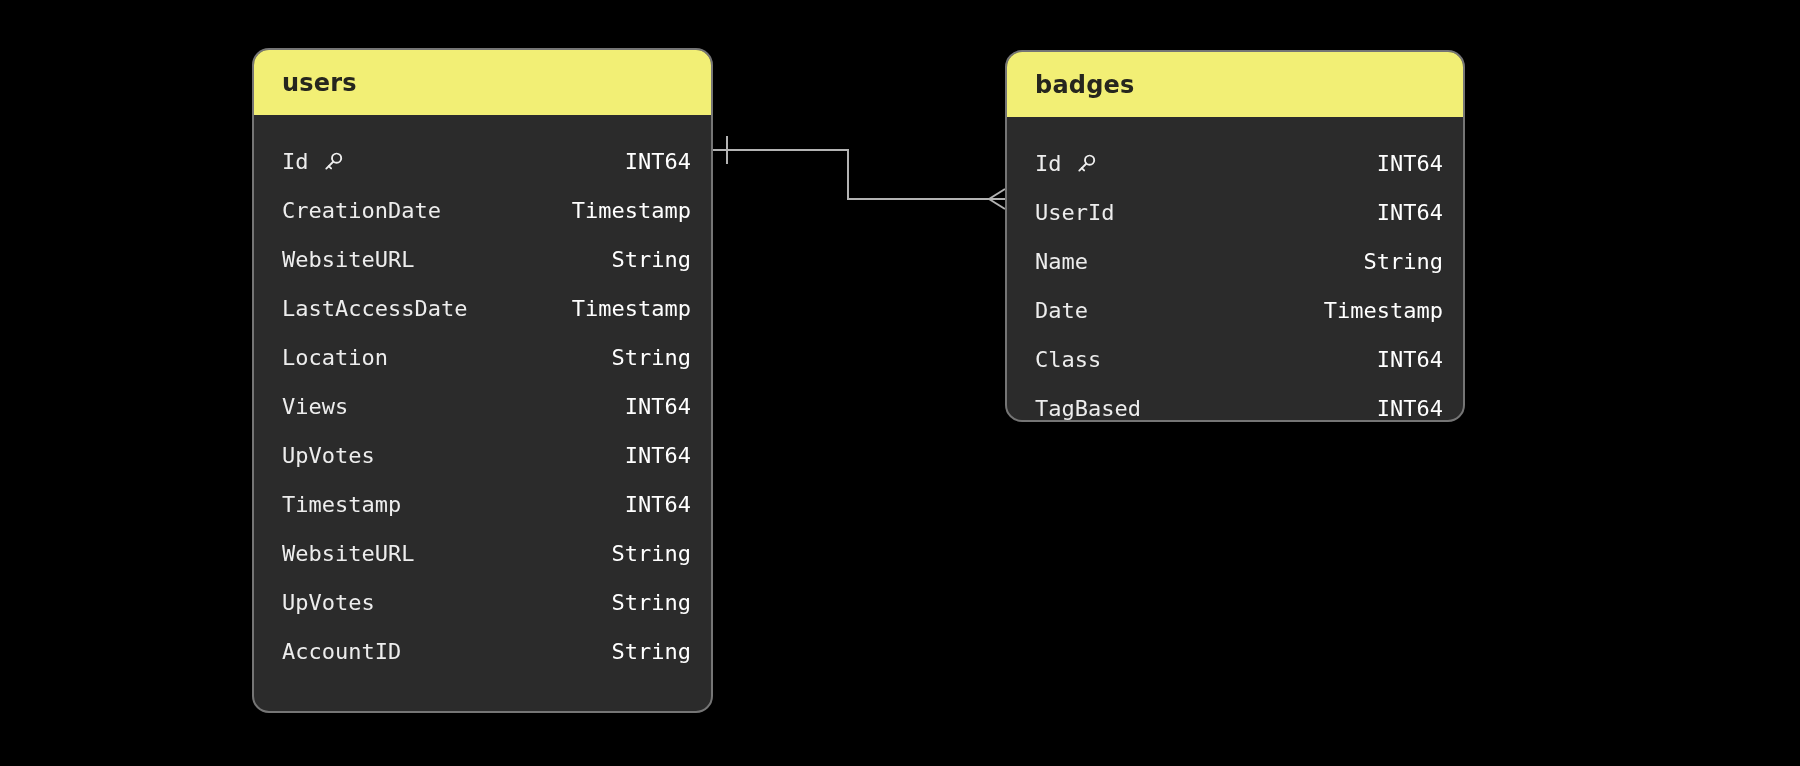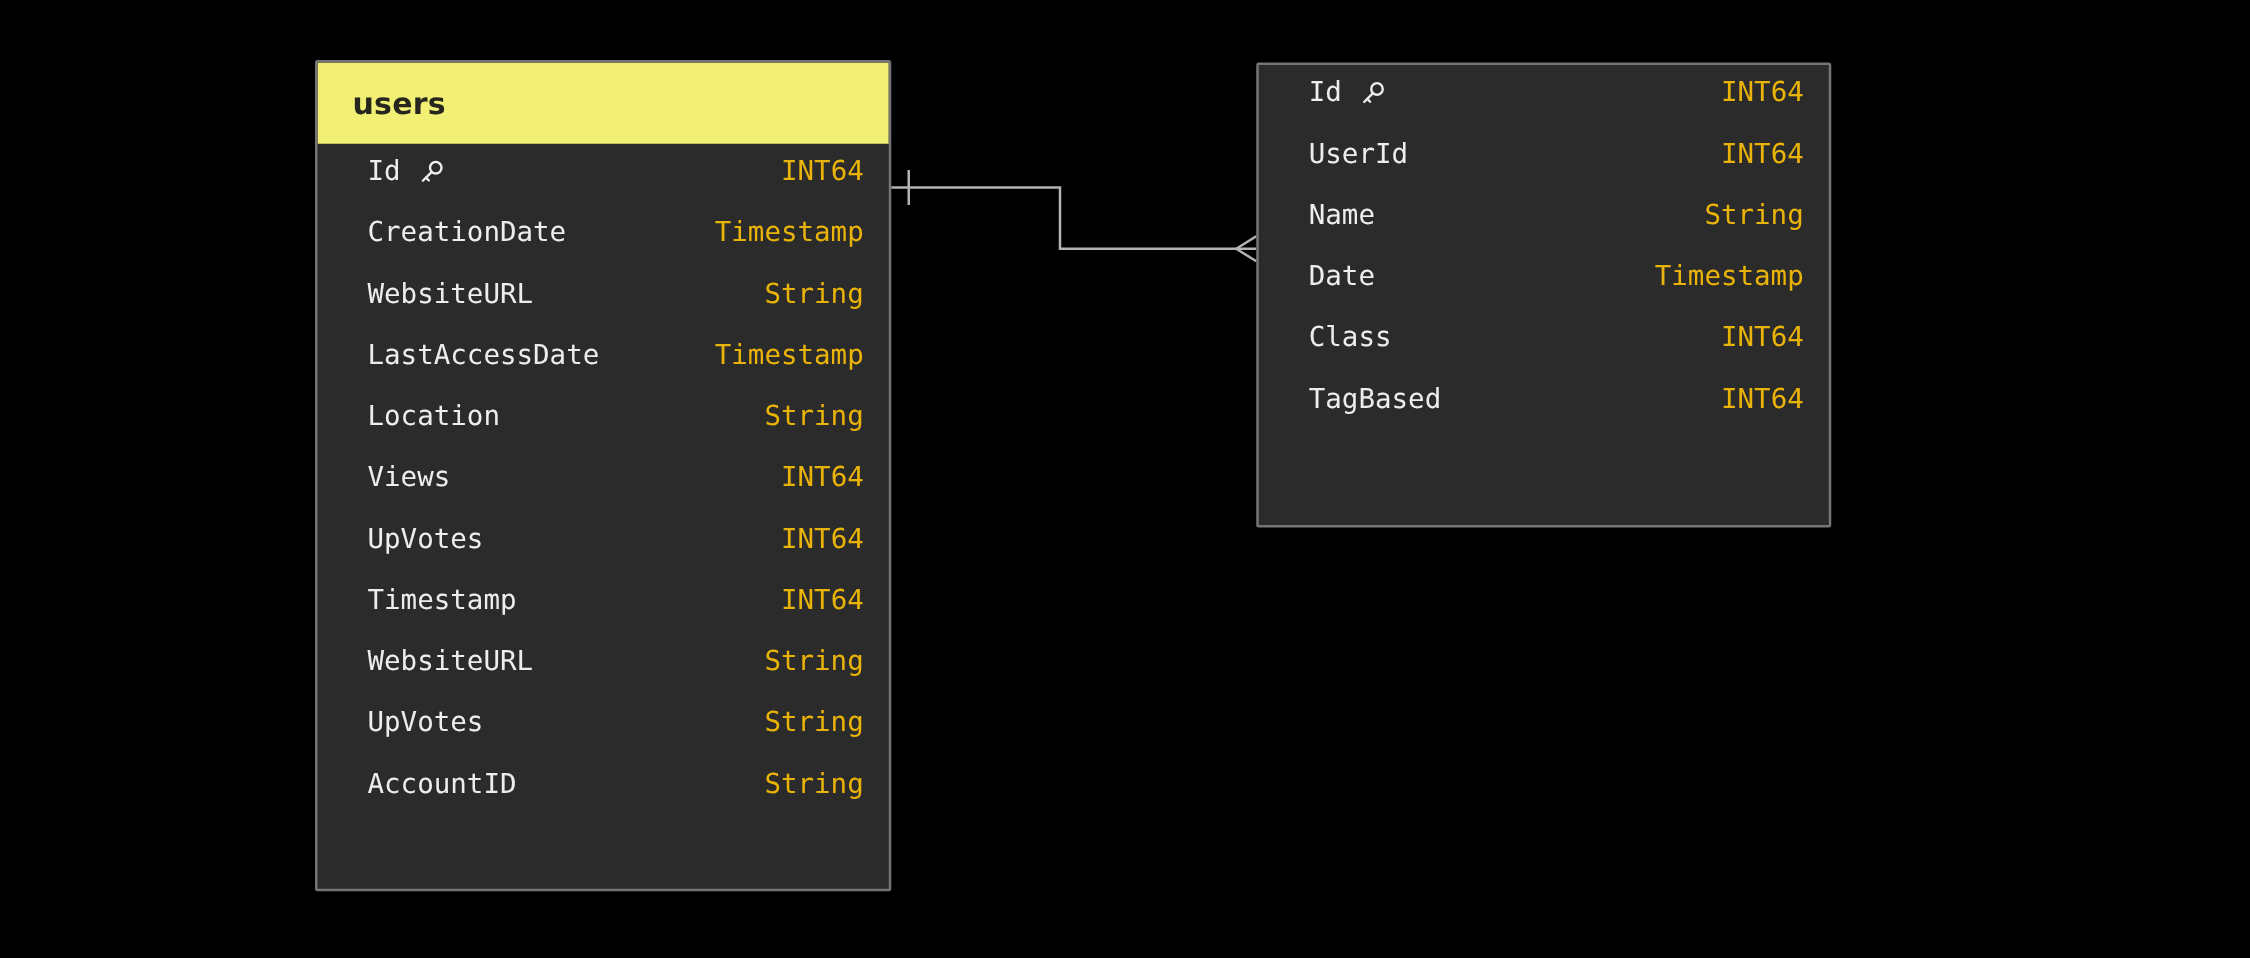--- a/index.html
+++ b/index.html
@@ -12,21 +12,21 @@
     width: 1800px;
     height: 766px;
     background: #000000;
     overflow: hidden;
     font-family: "DejaVu Sans Mono", "Liberation Mono", monospace;
   }
   .table-card {
     position: absolute;
     background: #2b2b2b;
     border: 2px solid #757575;
-    border-radius: 2px;
+    border-radius: 17px;
     overflow: hidden;
     box-sizing: border-box;
     z-index: 2;
   }
   .card-users  { left: 252px;  top: 48px; width: 461px; height: 665px; }
   .card-badges { left: 1005px; top: 50px; width: 460px; height: 372px; }
   .card-header {
     height: 65px;
     background: #f2ef75;
     display: flex;
@@ -38,35 +38,34 @@
     font-family: "DejaVu Sans", "Liberation Sans", sans-serif;
     font-weight: bold;
     font-size: 24px;
     color: #26261e;
     letter-spacing: 0.2px;
   }
   .rows { padding: 10px 0 2px 0; }
   .row {
     height: 49px;
     display: flex;
-    align-items: flex-start;
+    align-items: flex-end;
     justify-content: space-between;
     padding: 0 20px 0 28px;
-    margin-left: 12px;
   }
   .fname {
     color: #ededed;
     font-size: 22px;
     display: flex;
     align-items: center;
     gap: 12px;
     white-space: nowrap;
   }
   .ftype {
-    color: #eab308;
+    color: #ffffff;
     font-size: 22px;
     white-space: nowrap;
   }
   .key-icon { flex: 0 0 auto; }
   svg.connector-layer {
     position: absolute;
     left: 0; top: 0;
     width: 1800px;
     height: 766px;
     z-index: 1;
@@ -165,20 +164,23 @@
         <div class="row">
           <span class="fname">
             <span>AccountID</span>
           </span>
           <span class="ftype">String</span>
         </div>
       </div>
   </div>
 
   <div class="table-card card-badges">
+    <div class="card-header">
+      <span class="card-title">badges</span>
+    </div>
     <div class="rows">
         <div class="row">
           <span class="fname">
             <span>Id</span>
             <svg viewBox="0 0 24 24" width="24" height="24" class="key-icon">
               <g stroke="#ededed" stroke-width="1.9" fill="none" stroke-linecap="round">
                 <circle cx="15.6" cy="8.2" r="4.6"></circle>
                 <path d="M12.4 11.5 L5.3 18.6"></path>
                 <path d="M7.8 16.1 L10.1 18.4"></path>
               </g>

